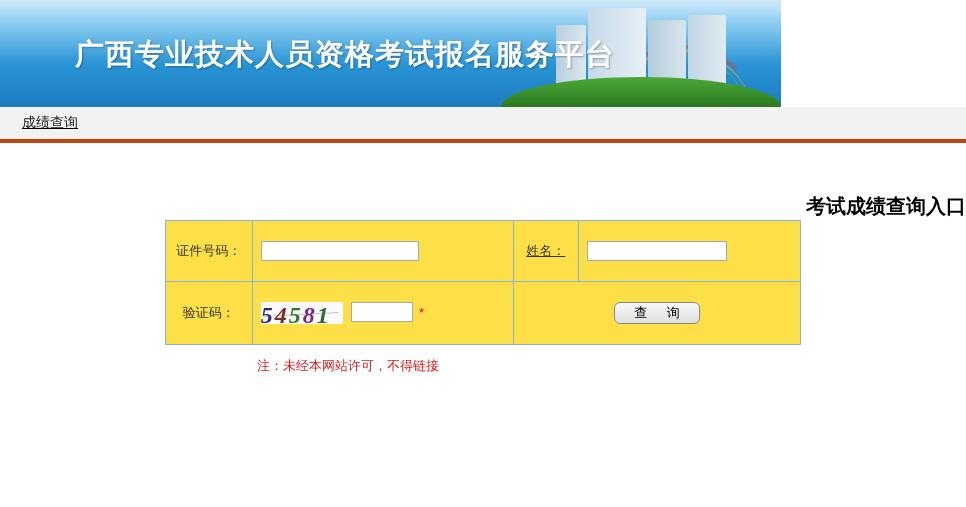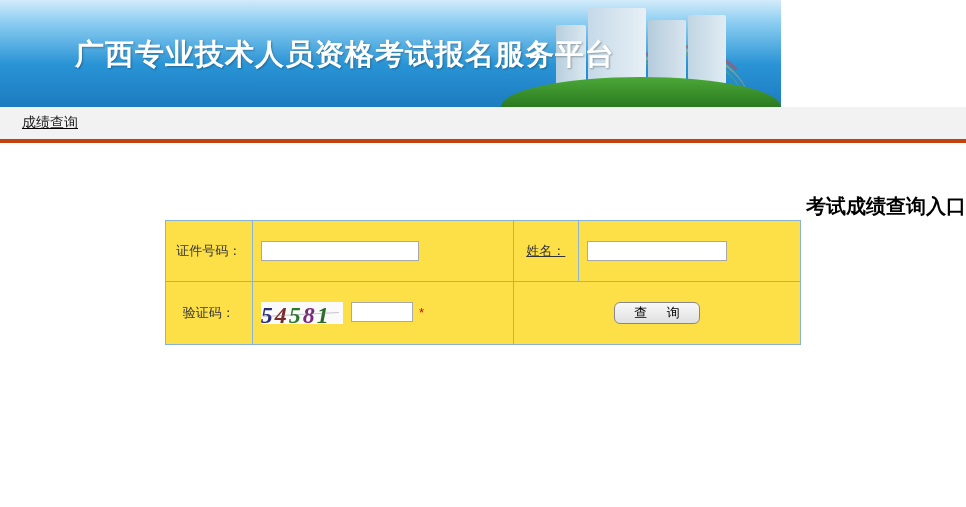--- a/index.html
+++ b/index.html
@@ -206,13 +206,14 @@
         <input type="text" class="captcha-input" style="">
         <span class="required-star">*</span>
       </td>
       <td class="submit-cell" colspan="2">
         <button class="submit-btn">查 询</button>
       </td>
     </tr>
   </tbody>
     </table>
 
+  <div class="footnote">注：未经本网站许可，不得链接</div>
 </div>
 
 </body></html>

